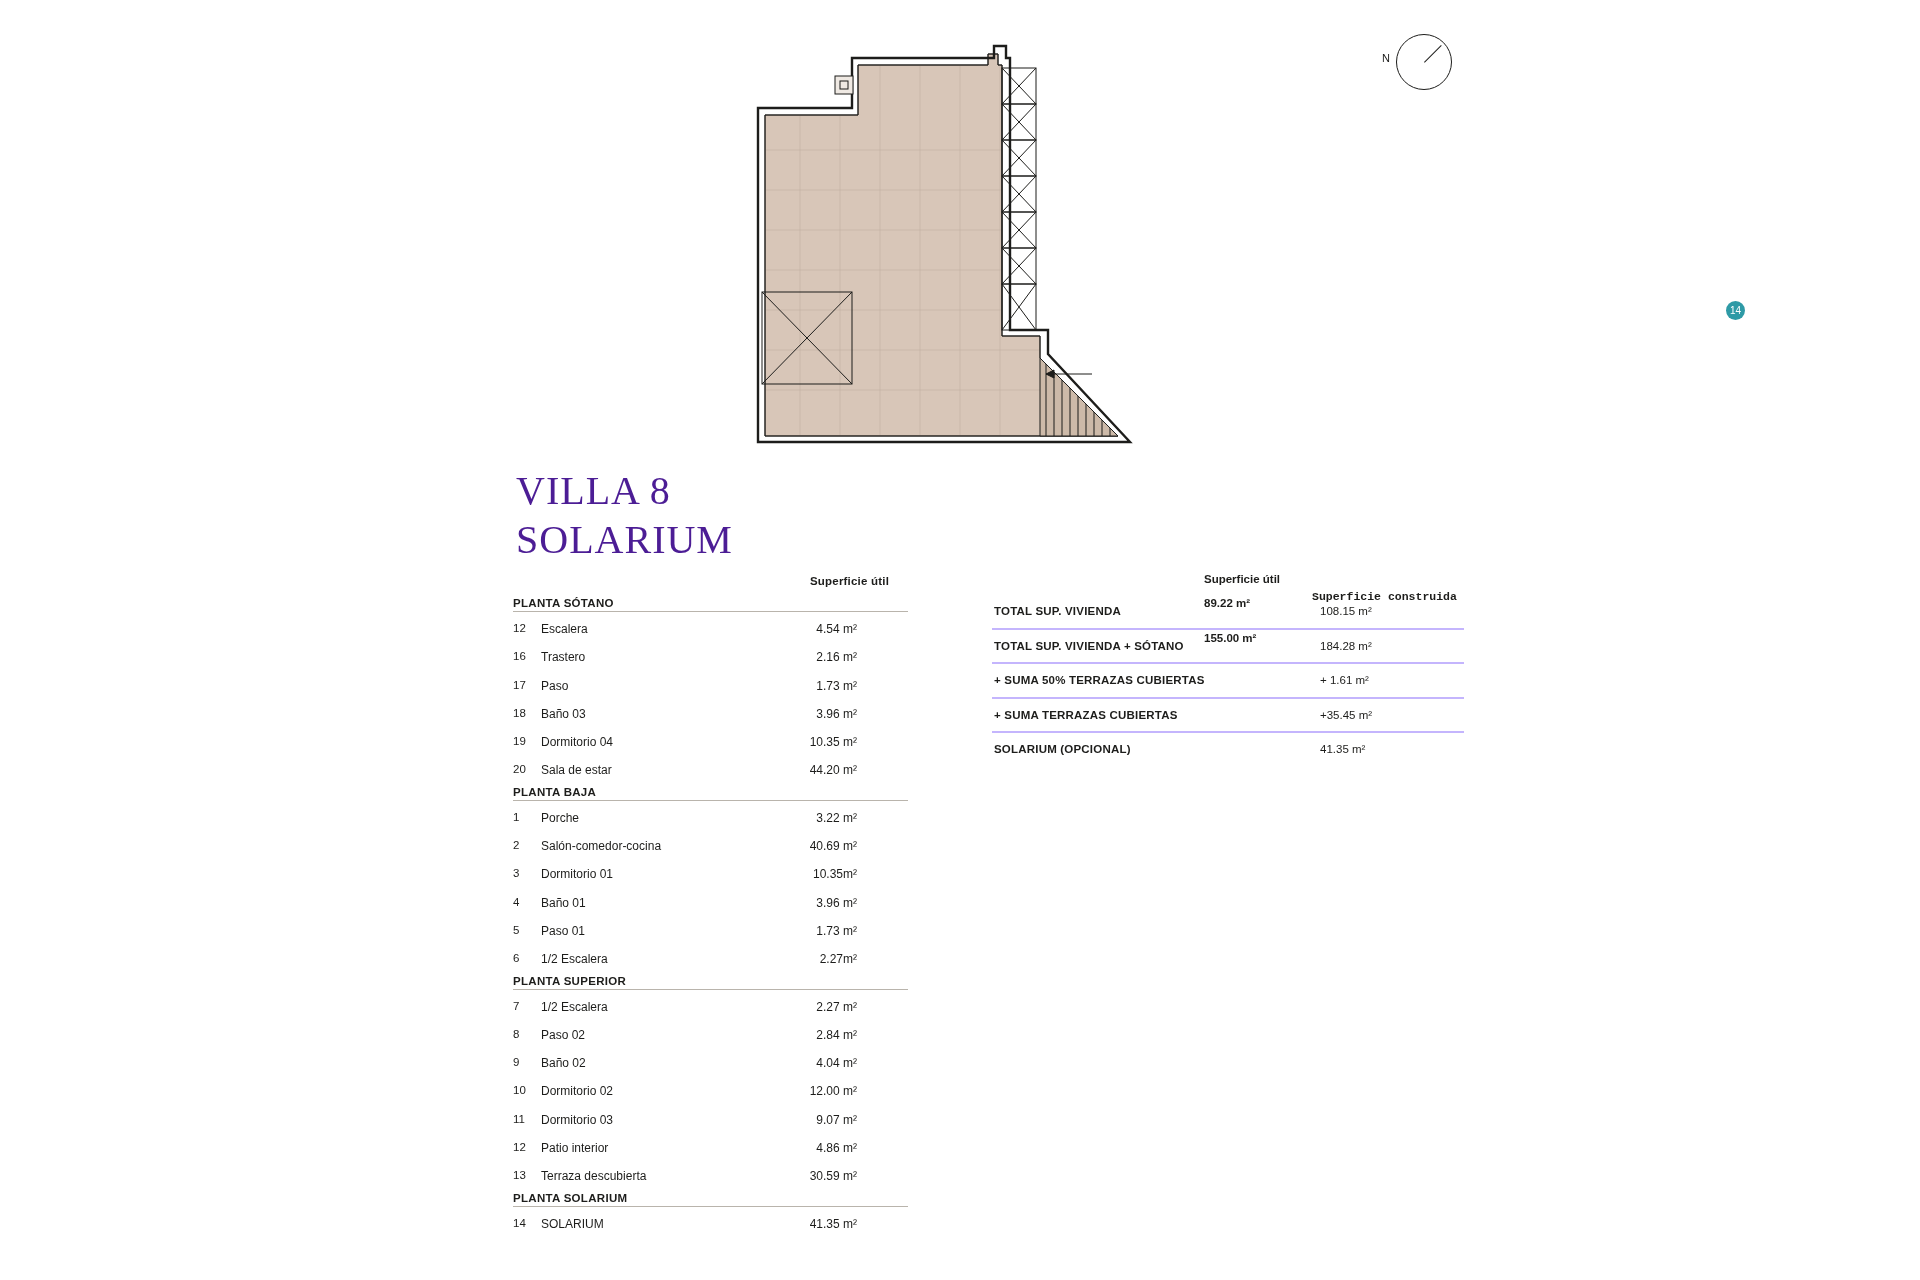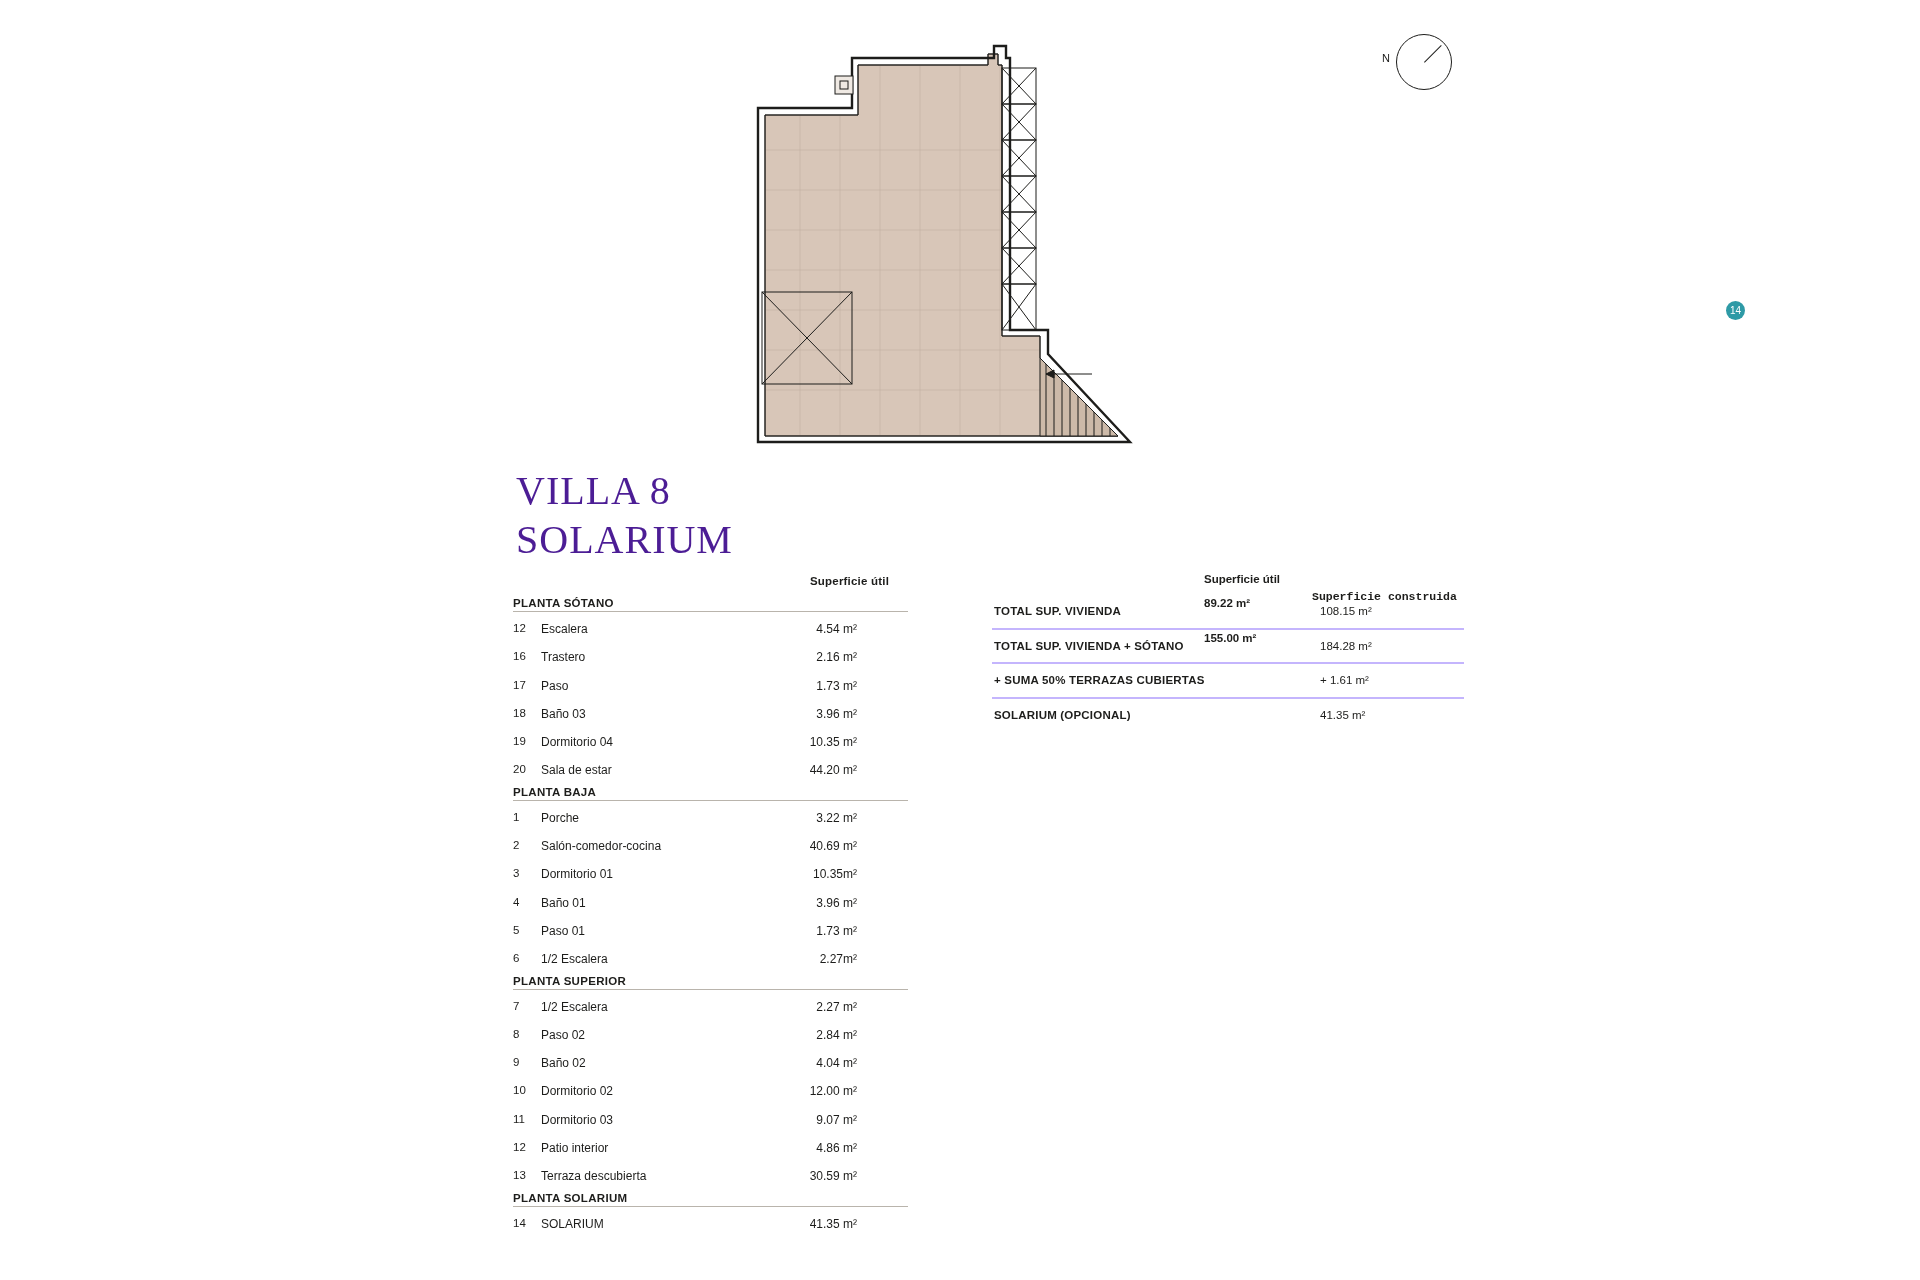--- a/index.html
+++ b/index.html
@@ -433,20 +433,25 @@
     <div class="r-row">
       <span class="lbl">TOTAL SUP. VIVIENDA + SÓTANO</span>
       <span class="v1">155.00  m²</span>
       <span class="v2">184.28 m²</span>
     </div>
     <div class="r-row">
       <span class="lbl">+ SUMA 50% TERRAZAS CUBIERTAS</span>
       <span class="v1"></span>
       <span class="v2">+ 1.61 m²</span>
     </div>
+    <div class="r-row">
+      <span class="lbl">+ SUMA TERRAZAS CUBIERTAS</span>
+      <span class="v1"></span>
+      <span class="v2">+35.45 m²</span>
+    </div>
     <div class="r-row last">
       <span class="lbl">SOLARIUM (OPCIONAL)</span>
       <span class="v1"></span>
       <span class="v2">41.35 m²</span>
     </div>
   </div>
 
 </div>
 
 </body></html>

